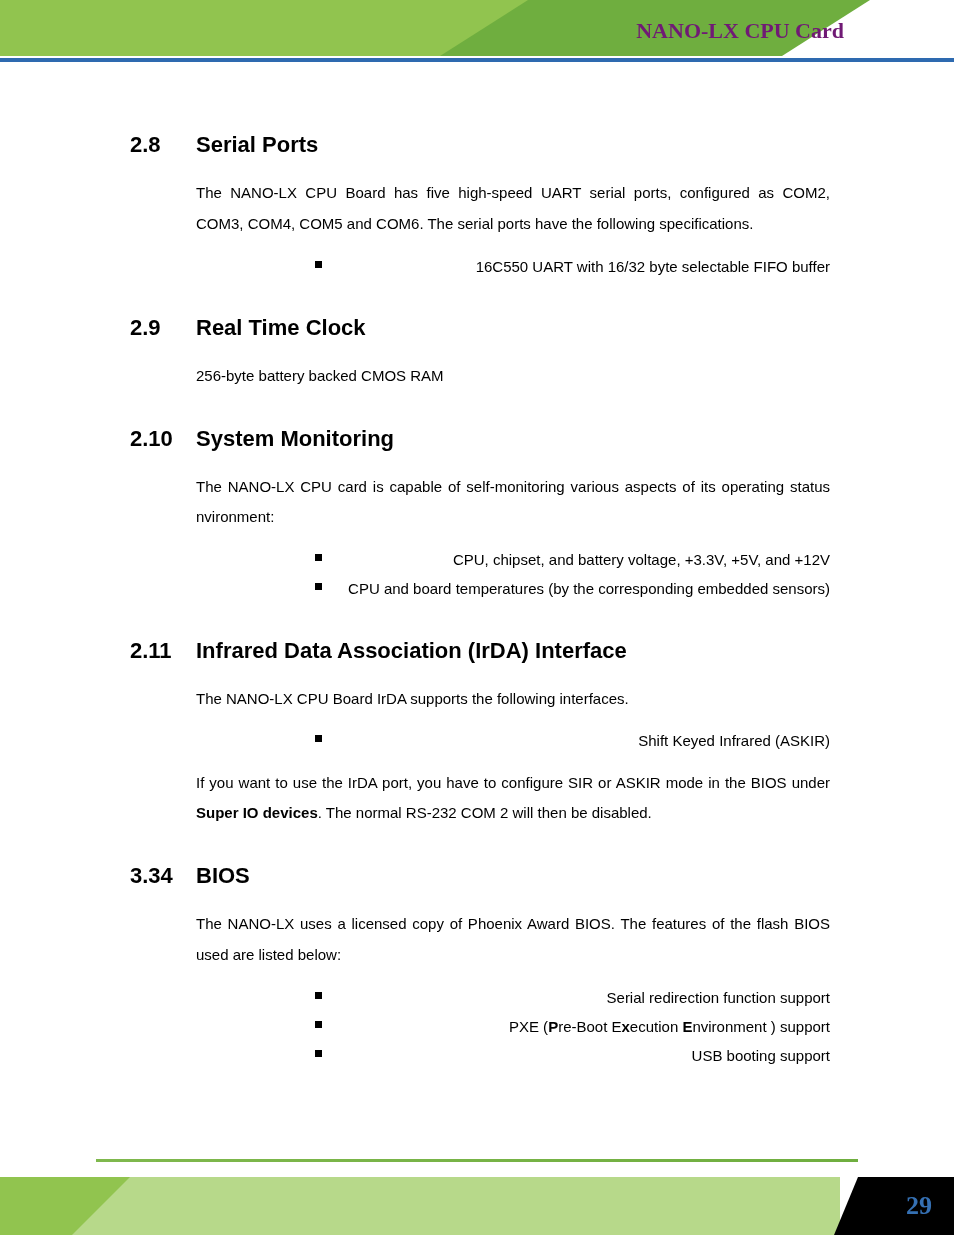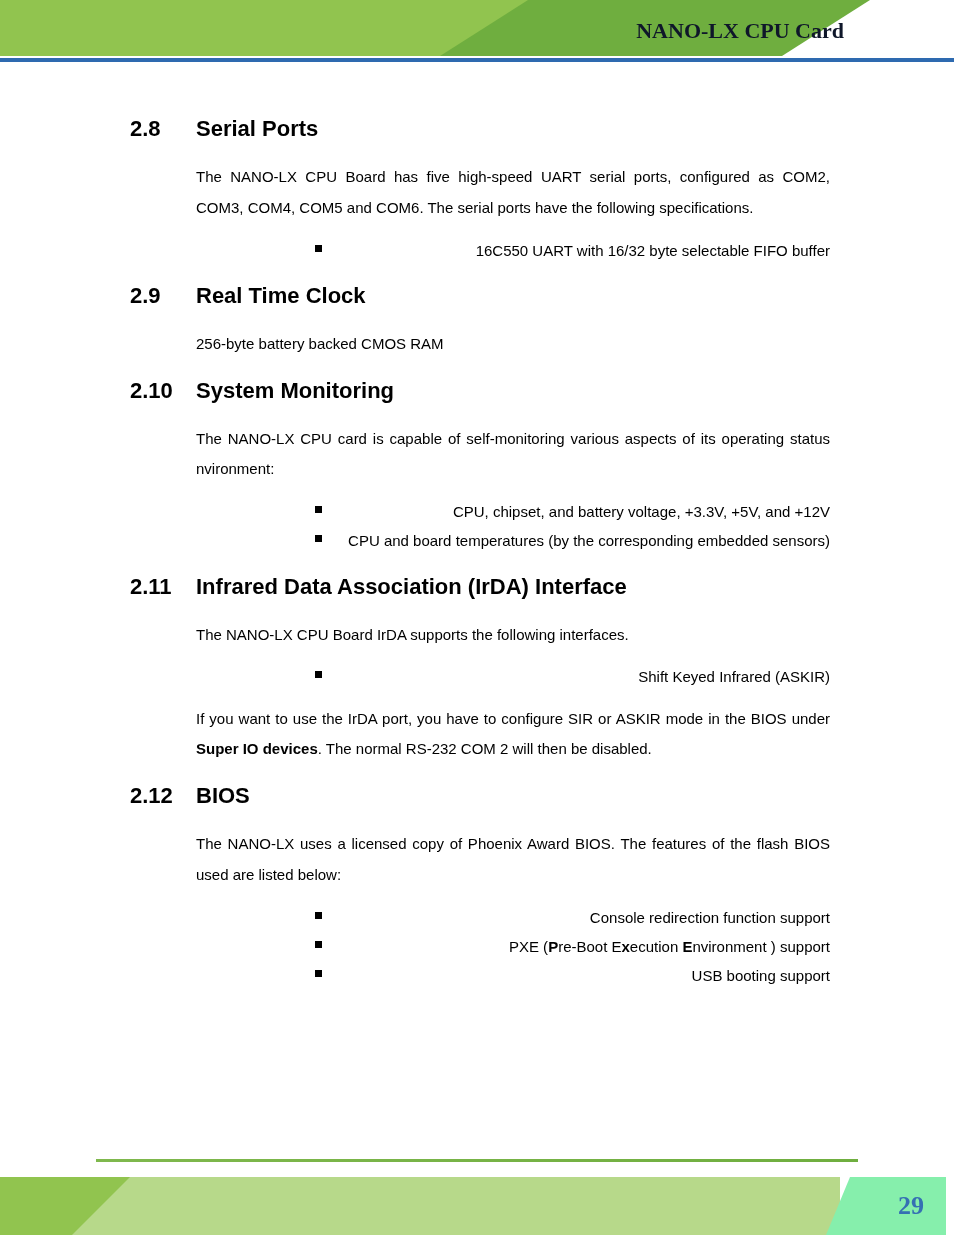--- a/index.html
+++ b/index.html
@@ -39,21 +39,21 @@
     position: absolute;
     top: 0; right: 84px;
     width: 430px; height: 56px;
     background: #6fae3f;
     clip-path: polygon(88px 0, 430px 0, 342px 56px, 0 56px);
   }
   .header .doc-title {
     position: absolute;
     top: 18px;
     right: 110px;
-    color: #0f172a;
+    color: #701a75;
     font-family: "Times New Roman", serif;
     font-size: 22px;
     font-weight: bold;
   }
 
   
   .footer {
     position: absolute;
     left: 0; right: 0; bottom: 0;
     height: 58px;
@@ -72,23 +72,23 @@
   }
   .footer .bar-dark {
     position: absolute;
     left: 0; top: 0;
     width: 130px; height: 58px;
     background: #91c44f;
     clip-path: polygon(0 0, 130px 0, 72px 58px, 0 58px);
   }
   .footer .page-num-wrap {
     position: absolute;
-    right: 8px; top: 0;
+    right: 0; top: 0;
     width: 120px; height: 58px;
-    background: #86efac;
+    background: #000000;
     clip-path: polygon(24px 0, 120px 0, 120px 58px, 0 58px);
   }
   .footer .page-num {
     position: absolute;
     right: 22px; top: 14px;
     color: #3570b3;
     font-family: "Times New Roman", serif;
     font-size: 26px;
     font-weight: bold;
   }
@@ -106,20 +106,21 @@
 
   h2 {
     font-size: 22px;
     font-weight: bold;
     margin-bottom: 20px;
     margin-top: 16px;
   }
   .sec-num {
     display: inline-block;
     width: 66px;
+    margin-top: 16px;
   }
 
   .para {
     font-size: 15px;
     line-height: 2.05;
     margin-left: 66px;
     margin-bottom: 12px;
   }
   .para.justify { text-align: justify; }
 
@@ -192,25 +193,25 @@
     <ul class="square">
       <li>Shift Keyed Infrared (ASKIR)</li>
     </ul>
     <p class="para justify">
       <span>If you want to use the IrDA port, you have to configure SIR or ASKIR mode in the BIOS under </span><span class="b">Super IO devices</span><span>. The normal RS-232 COM 2 will then be disabled.</span>
     </p>
   </div>
 
   <div class="section">
     <h2>
-      <span class="sec-num">2.12</span><span>BIOS</span>
+      <span class="sec-num">3.34</span><span>BIOS</span>
     </h2>
     <p class="para justify">The NANO-LX uses a licensed copy of Phoenix Award BIOS. The features of the flash BIOS used are listed below:</p>
     <ul class="square">
-      <li>Console redirection function support</li>
+      <li>Serial redirection function support</li>
       <li>
         <span>PXE (</span><span class="b">P</span><span>re-Boot E</span><span class="b">x</span><span>ecution </span><span class="b">E</span><span>nvironment ) support</span>
       </li>
       <li>USB booting support</li>
     </ul>
   </div>
 
 </div>
 
 <div class="footer">

